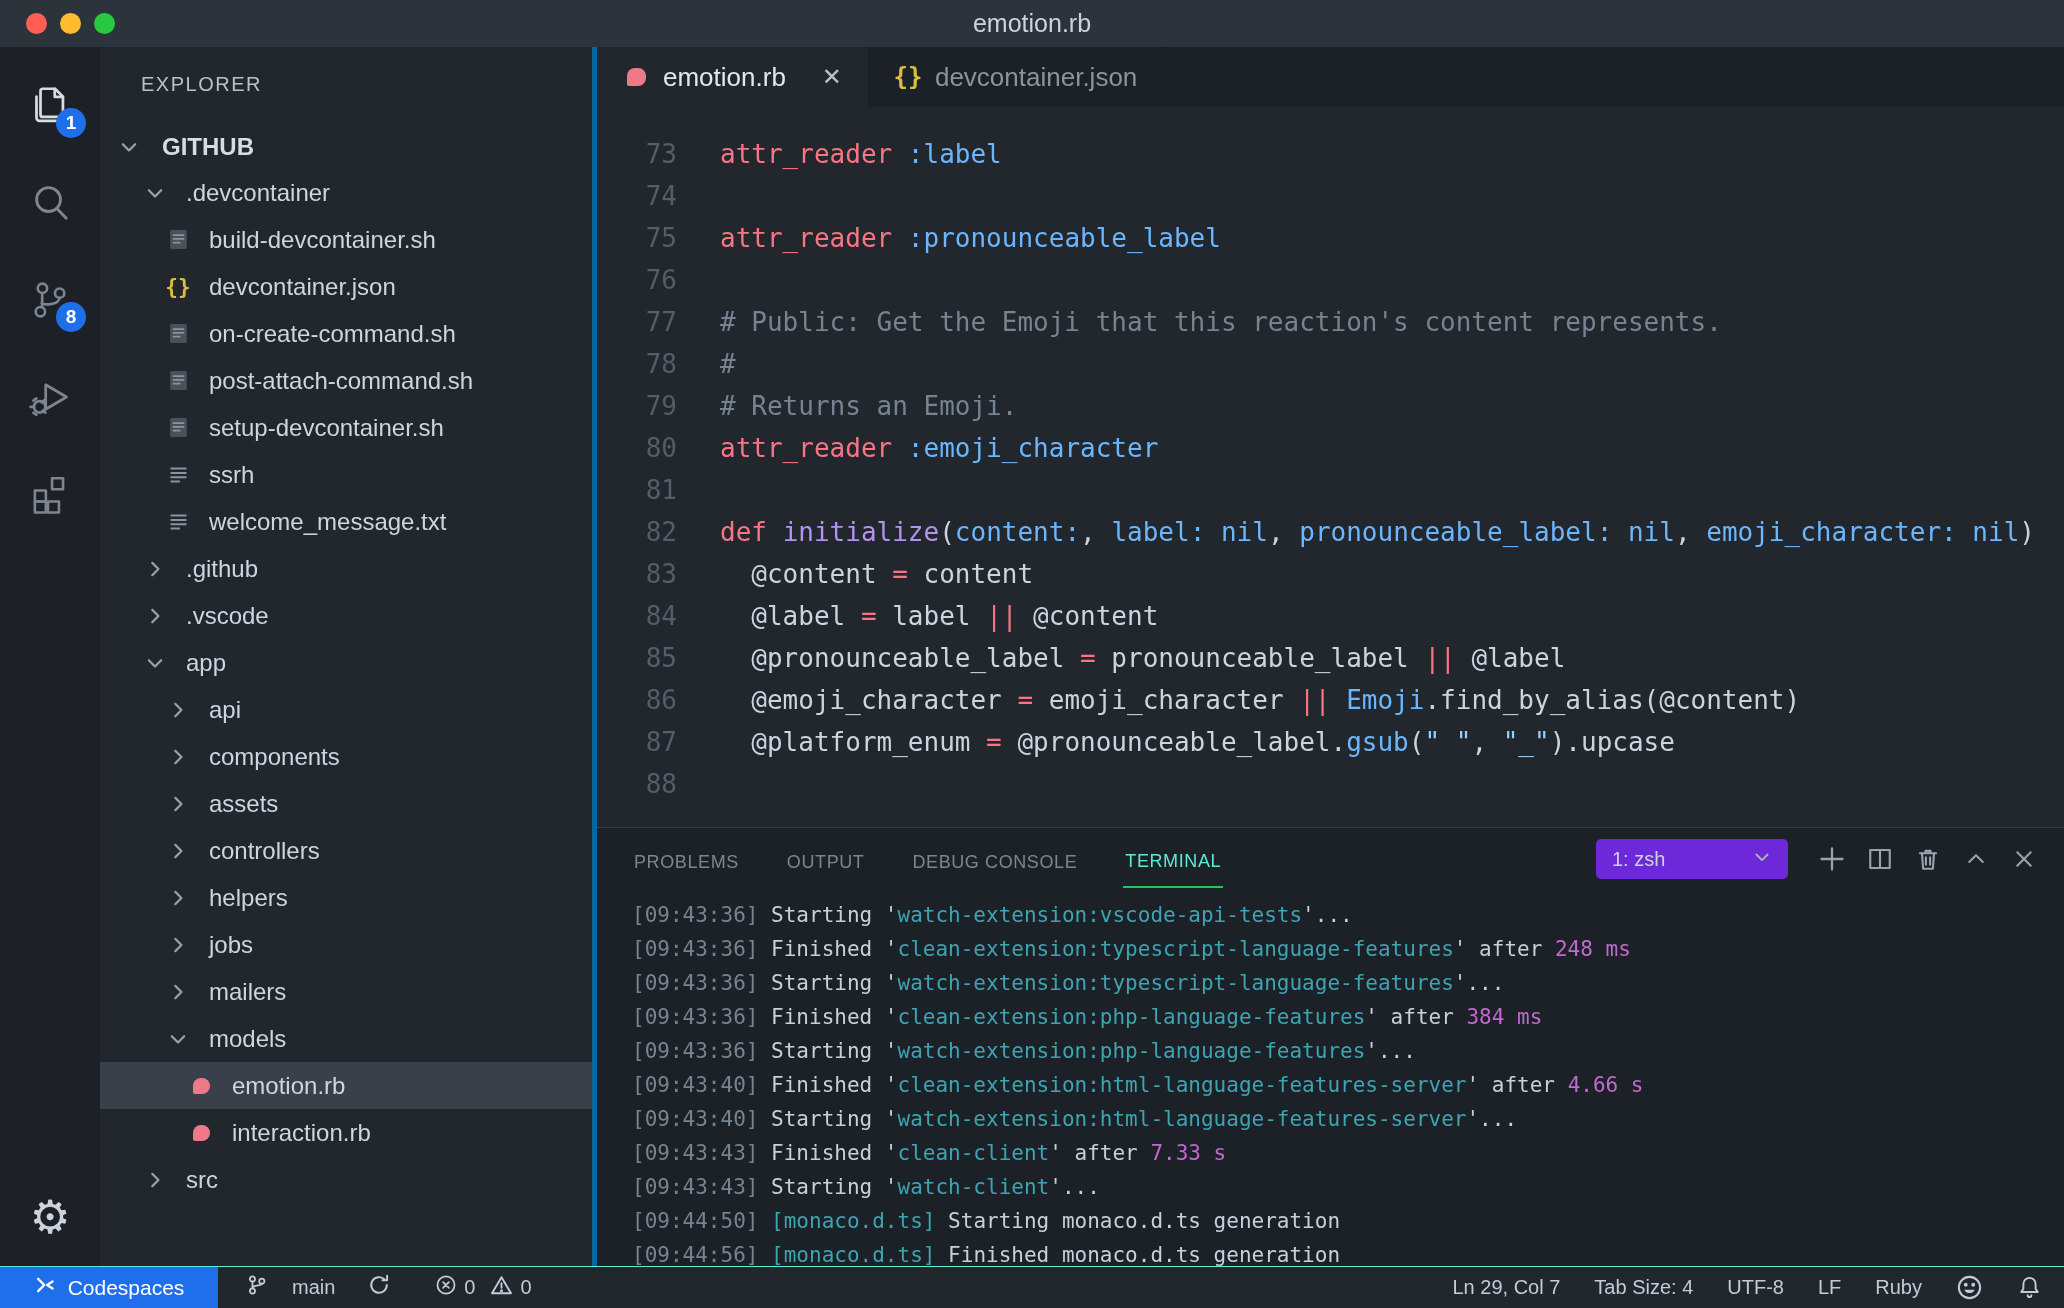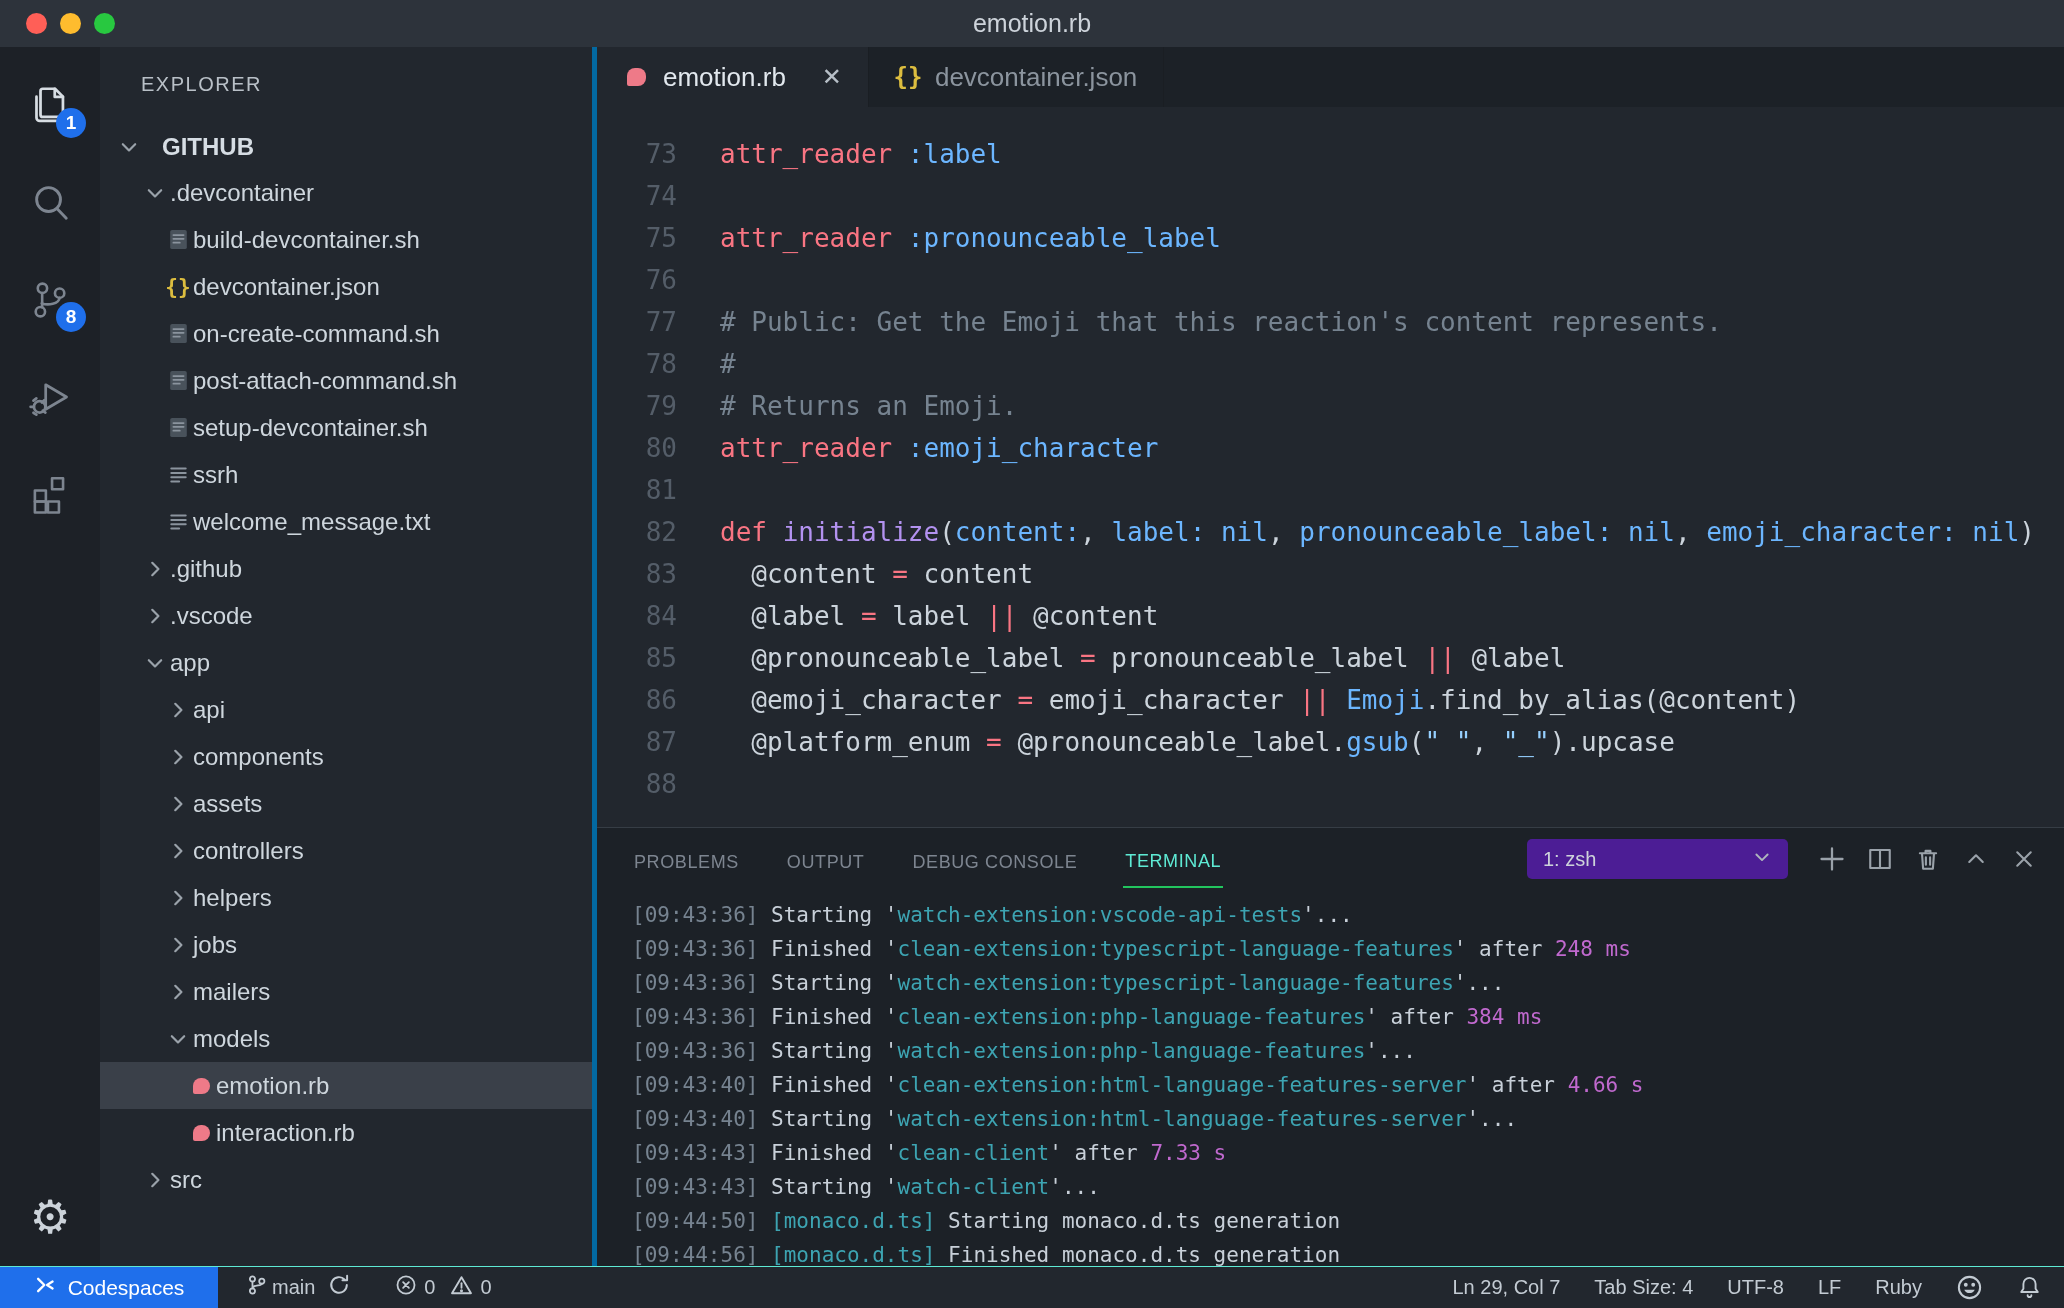--- a/index.html
+++ b/index.html
@@ -26,21 +26,21 @@
   .ab-item.active { color:#d7dde3; }
   .ab-item svg { display:block; }
   .badge { position:absolute; right:14px; bottom:16px; min-width:30px; height:30px; border-radius:15px; background:#1f6feb; color:#fff; font-size:19px; font-weight:bold; display:flex; align-items:center; justify-content:center; }
   .ab-gear { margin-top:auto; margin-bottom:26px; color:#ccd3da; font-size:46px; line-height:1; cursor:pointer; }
 
   
   .sidebar { width:497px; flex:0 0 497px; background:#22272e; border-right:5px solid #0369a1; padding-top:26px; overflow:hidden; }
   .sb-header { color:#b9c0c7; font-size:20px; letter-spacing:1.5px; padding-left:41px; height:26px; }
   .tree-root { display:flex; align-items:center; height:44px; margin-top:26px; padding-left:16px; color:#d6dde4; font-weight:bold; font-size:24px; gap:20px; cursor:pointer; }
   .tree { }
-  .tree-row { display:flex; align-items:center; height:47px; font-size:24px; color:#ced6dd; gap:2px; cursor:pointer; white-space:nowrap; }
+  .tree-row { display:flex; align-items:center; height:47px; font-size:24px; color:#ced6dd; gap:18px; cursor:pointer; white-space:nowrap; }
   .tree-row.selected { background:#3a4049; }
   .tree-ico { width:26px; height:26px; display:flex; align-items:center; justify-content:center; flex:0 0 26px; }
   .json-glyph { color:#dcbd3f; font-family:"DejaVu Sans Mono", monospace; font-size:21px; font-weight:bold; }
   .ruby-blob { width:17px; height:16px; background:#ee7a88; border-radius:8px 8px 8px 2px; }
 
   
   .editorcol { flex:1 1 auto; display:flex; flex-direction:column; min-width:0; }
   .tabstrip { height:60px; flex:0 0 60px; background:#1c2127; display:flex; align-items:stretch; }
   .tab { display:flex; align-items:center; padding:0 26px; gap:14px; font-size:26px; color:#8b949e; cursor:pointer; border-right:1px solid #1a1e23; }
   .tab.active { background:#22272e; color:#e2e8ee; }
@@ -59,35 +59,35 @@
   .tok-cm { color:#768390; }
   .tok-st { color:#96d0ff; }
   .tok-pl { color:#ccd4dc; }
 
   
   .panel { height:439px; flex:0 0 439px; background:#1c2127; border-top:1px solid #363d45; display:flex; flex-direction:column; }
   .panel-tabs { height:62px; flex:0 0 62px; display:flex; align-items:center; padding-left:35px; }
   .ptab { font-size:18px; letter-spacing:0.6px; color:#7d8590; margin-right:44px; padding:20px 2px 14px; cursor:pointer; }
   .ptab.active { color:#5eead4; border-bottom:2px solid #22c55e; }
   .panel-controls { margin-left:auto; display:flex; align-items:center; padding-right:18px; gap:4px; }
-  .shell-select { width:261px; height:40px; background:#4c1d95; border-radius:5px; color:#cdd3da; font-size:20px; display:flex; align-items:center; padding:0 16px; margin-right:18px; cursor:pointer; }
+  .shell-select { width:192px; height:40px; background:#6d28d9; border-radius:5px; color:#cdd3da; font-size:20px; display:flex; align-items:center; padding:0 16px; margin-right:18px; cursor:pointer; }
   .shell-select .sel-caret { margin-left:auto; color:#aeb6bd; }
   .picon { width:44px; height:44px; display:flex; align-items:center; justify-content:center; color:#9aa2aa; cursor:pointer; }
 
   .terminal { flex:1 1 auto; padding:8px 0 0 35px; font-family:"DejaVu Sans Mono", monospace; font-size:21px; overflow:hidden; }
   .tl { height:34px; line-height:34px; white-space:pre; }
   .tok-tg { color:#768390; }
   .tok-tw { color:#c8d0d9; }
   .tok-tt { color:#3da4b2; }
   .tok-tm { color:#c069ce; }
 
   
   .statusbar { height:42px; flex:0 0 42px; background:#22272e; border-top:1px solid #5eead4; display:flex; align-items:center; color:#c3cbd3; font-size:20px; }
   .sb-codespaces { height:42px; width:218px; background:#1f6feb; color:#fff; display:flex; align-items:center; justify-content:center; gap:12px; font-size:21px; cursor:pointer; }
-  .sb-group { display:flex; align-items:center; gap:4px; margin-left:28px; cursor:pointer; }
+  .sb-group { display:flex; align-items:center; gap:24px; margin-left:28px; cursor:pointer; }
   .sb-right { margin-left:auto; display:flex; align-items:center; gap:34px; padding-right:22px; }
   .sb-right .sb-item { cursor:pointer; }
   .sb-iconbtn { display:flex; align-items:center; cursor:pointer; color:#c3cbd3; }
   svg { stroke-linecap:round; stroke-linejoin:round; }
 </style>
 </head>
 <body>
 
 <div class="window">
 

